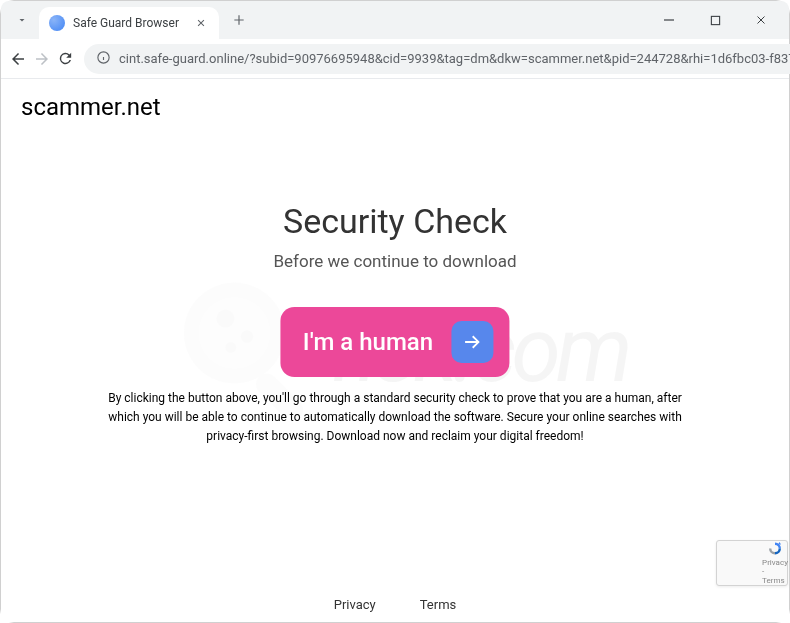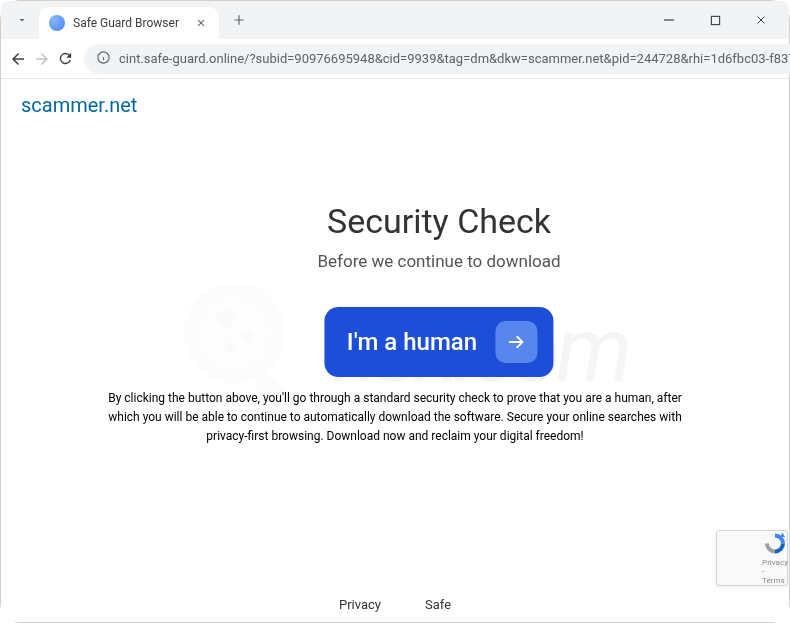--- a/index.html
+++ b/index.html
@@ -13,21 +13,21 @@
       height: 623px;
       background: #fff;
       overflow: hidden;
       position: relative;
     }
     .window {
       width: 100%;
       height: 100%;
       background: #fff;
       border: 1px solid #d0d0d0;
-      border-radius: 20px;
+      border-radius: 14px;
       display: flex;
       flex-direction: column;
     }
     .titlebar {
       height: 38px;
       display: flex;
       align-items: center;
       background: #f1f3f4;
       border-top-left-radius: 8px;
       border-top-right-radius: 8px;
@@ -171,47 +171,46 @@
       font-weight: 400;
       font-style: italic;
       color: #666;
       letter-spacing: -5px;
       white-space: nowrap;
     }
     .page-title {
       position: absolute;
       top: 14px;
       left: 20px;
-      font-size: 20px;
-      color: #0369a1;
+      font-size: 24px;
+      color: #000000;
     }
     .center-block {
       position: absolute;
       top: 122px;
       left: 50%;
       transform: translateX(-50%);
       text-align: center;
-      margin-left: 44px;
     }
     .heading {
       font-size: 34px;
       color: #333;
       font-weight: 400;
     }
     .subheading {
       margin-top: 10px;
       font-size: 17px;
       color: #555;
       text-align: right;
     }
     .cta-button {
       margin-top: 36px;
       display: inline-flex;
       align-items: center;
-      background: #1d4ed8;
+      background: #ec4899;
       color: #fff;
       border: none;
       border-radius: 14px;
       padding: 14px 16px 14px 22px;
       font-size: 24px;
       font-weight: 500;
       cursor: pointer;
       gap: 18px;
     }
     .cta-arrow {
@@ -242,21 +241,21 @@
       display: flex;
       gap: 44px;
       font-size: 13px;
       color: #333;
     }
     .recaptcha-badge {
       position: absolute;
       right: 1px;
       bottom: 36px;
       width: 72px;
-      height: 56px;
+      height: 46px;
       background: #f9f9f9;
       border: 1px solid #d3d3d3;
       border-radius: 3px;
       box-shadow: 0 1px 3px rgba(0,0,0,0.08);
       display: flex;
       flex-direction: column;
       align-items: center;
       justify-content: center;
       padding-left: 46px;
     }
@@ -369,21 +368,21 @@
               <path fill="#fff" d="M4 11h12.17l-4.59-4.59L13 5l7 7-7 7-1.41-1.41L16.17 13H4z"></path>
             </svg>
         </span>
       </button>
     </div>
 
     <p class="disclaimer">By clicking the button above, you'll go through a standard security check to prove that you are a human, after which you will be able to continue to automatically download the software. Secure your online searches with privacy-first browsing. Download now and reclaim your digital freedom!</p>
 
     <div class="footer-links">
       <a>Privacy</a>
-      <a>Safe</a>
+      <a>Terms</a>
     </div>
 
     <div class="recaptcha-badge">
       <svg class="recaptcha-logo" viewBox="0 0 50 50">
         <path fill="#4285F4" d="M25 5a20 20 0 0 1 20 20h-8a12 12 0 0 0-12-12V5z"></path>
         <path fill="#1565C0" d="M45 25a20 20 0 0 1-20 20v-8a12 12 0 0 0 12-12h8z"></path>
         <path fill="#9AA0A6" d="M25 45A20 20 0 0 1 5 25h8a12 12 0 0 0 12 12v8z"></path>
         <polygon fill="#4285F4" points="40,3 45,12 35,12"></polygon>
       </svg>
       <div class="recaptcha-text">Privacy - Terms</div>

